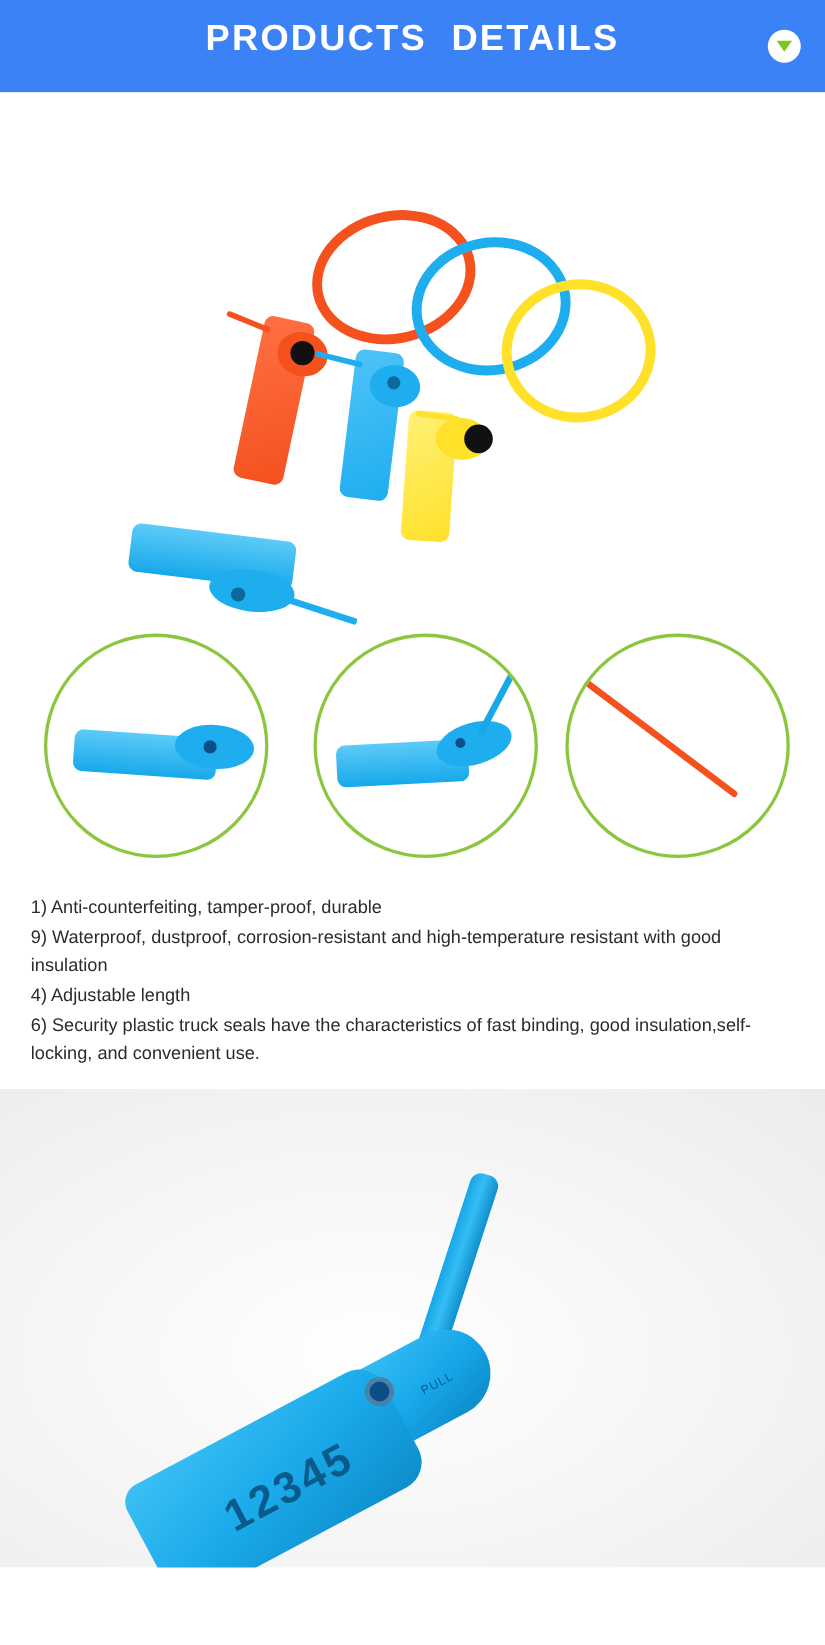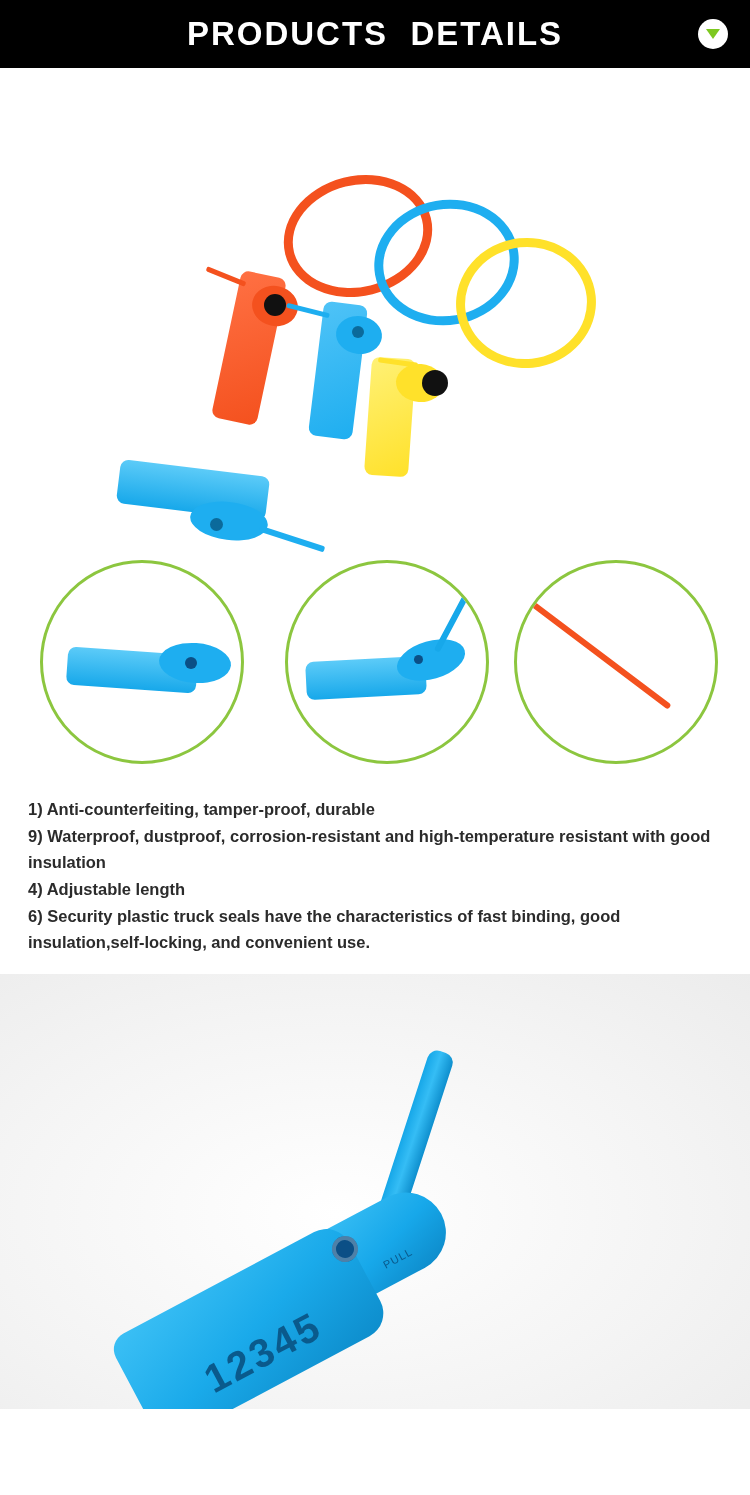--- a/index.html
+++ b/index.html
@@ -14,24 +14,23 @@
     width: 750px;
     height: 1495px;
     overflow: hidden;
     background: #ffffff;
   }
 
   
   .section-bar {
     position: relative;
     width: 750px;
-    height: 68px;
-    background: #000000;
+    height: 84px;
+    background: #3b82f6;
     display: flex;
-    align-items: center;
     justify-content: center;
   }
   .section-bar .title {
     color: #ffffff;
     font-size: 33px;
     font-weight: bold;
     letter-spacing: 2px;
     text-align: center;
     line-height: 68px;
     white-space: pre;
@@ -101,21 +100,20 @@
     overflow: hidden;
     background: #ffffff;
   }
 
   
   .features {
     padding: 28px 28px 18px 28px;
     color: #2b2b2b;
     font-size: 16.5px;
     line-height: 26px;
-    font-weight: bold;
   }
   .features p { margin: 0 0 1px 0; }
 
   
   .bottom-photo {
     position: relative;
     width: 750px;
     height: 435px;
     background: #fdfdfd;
     overflow: hidden;

